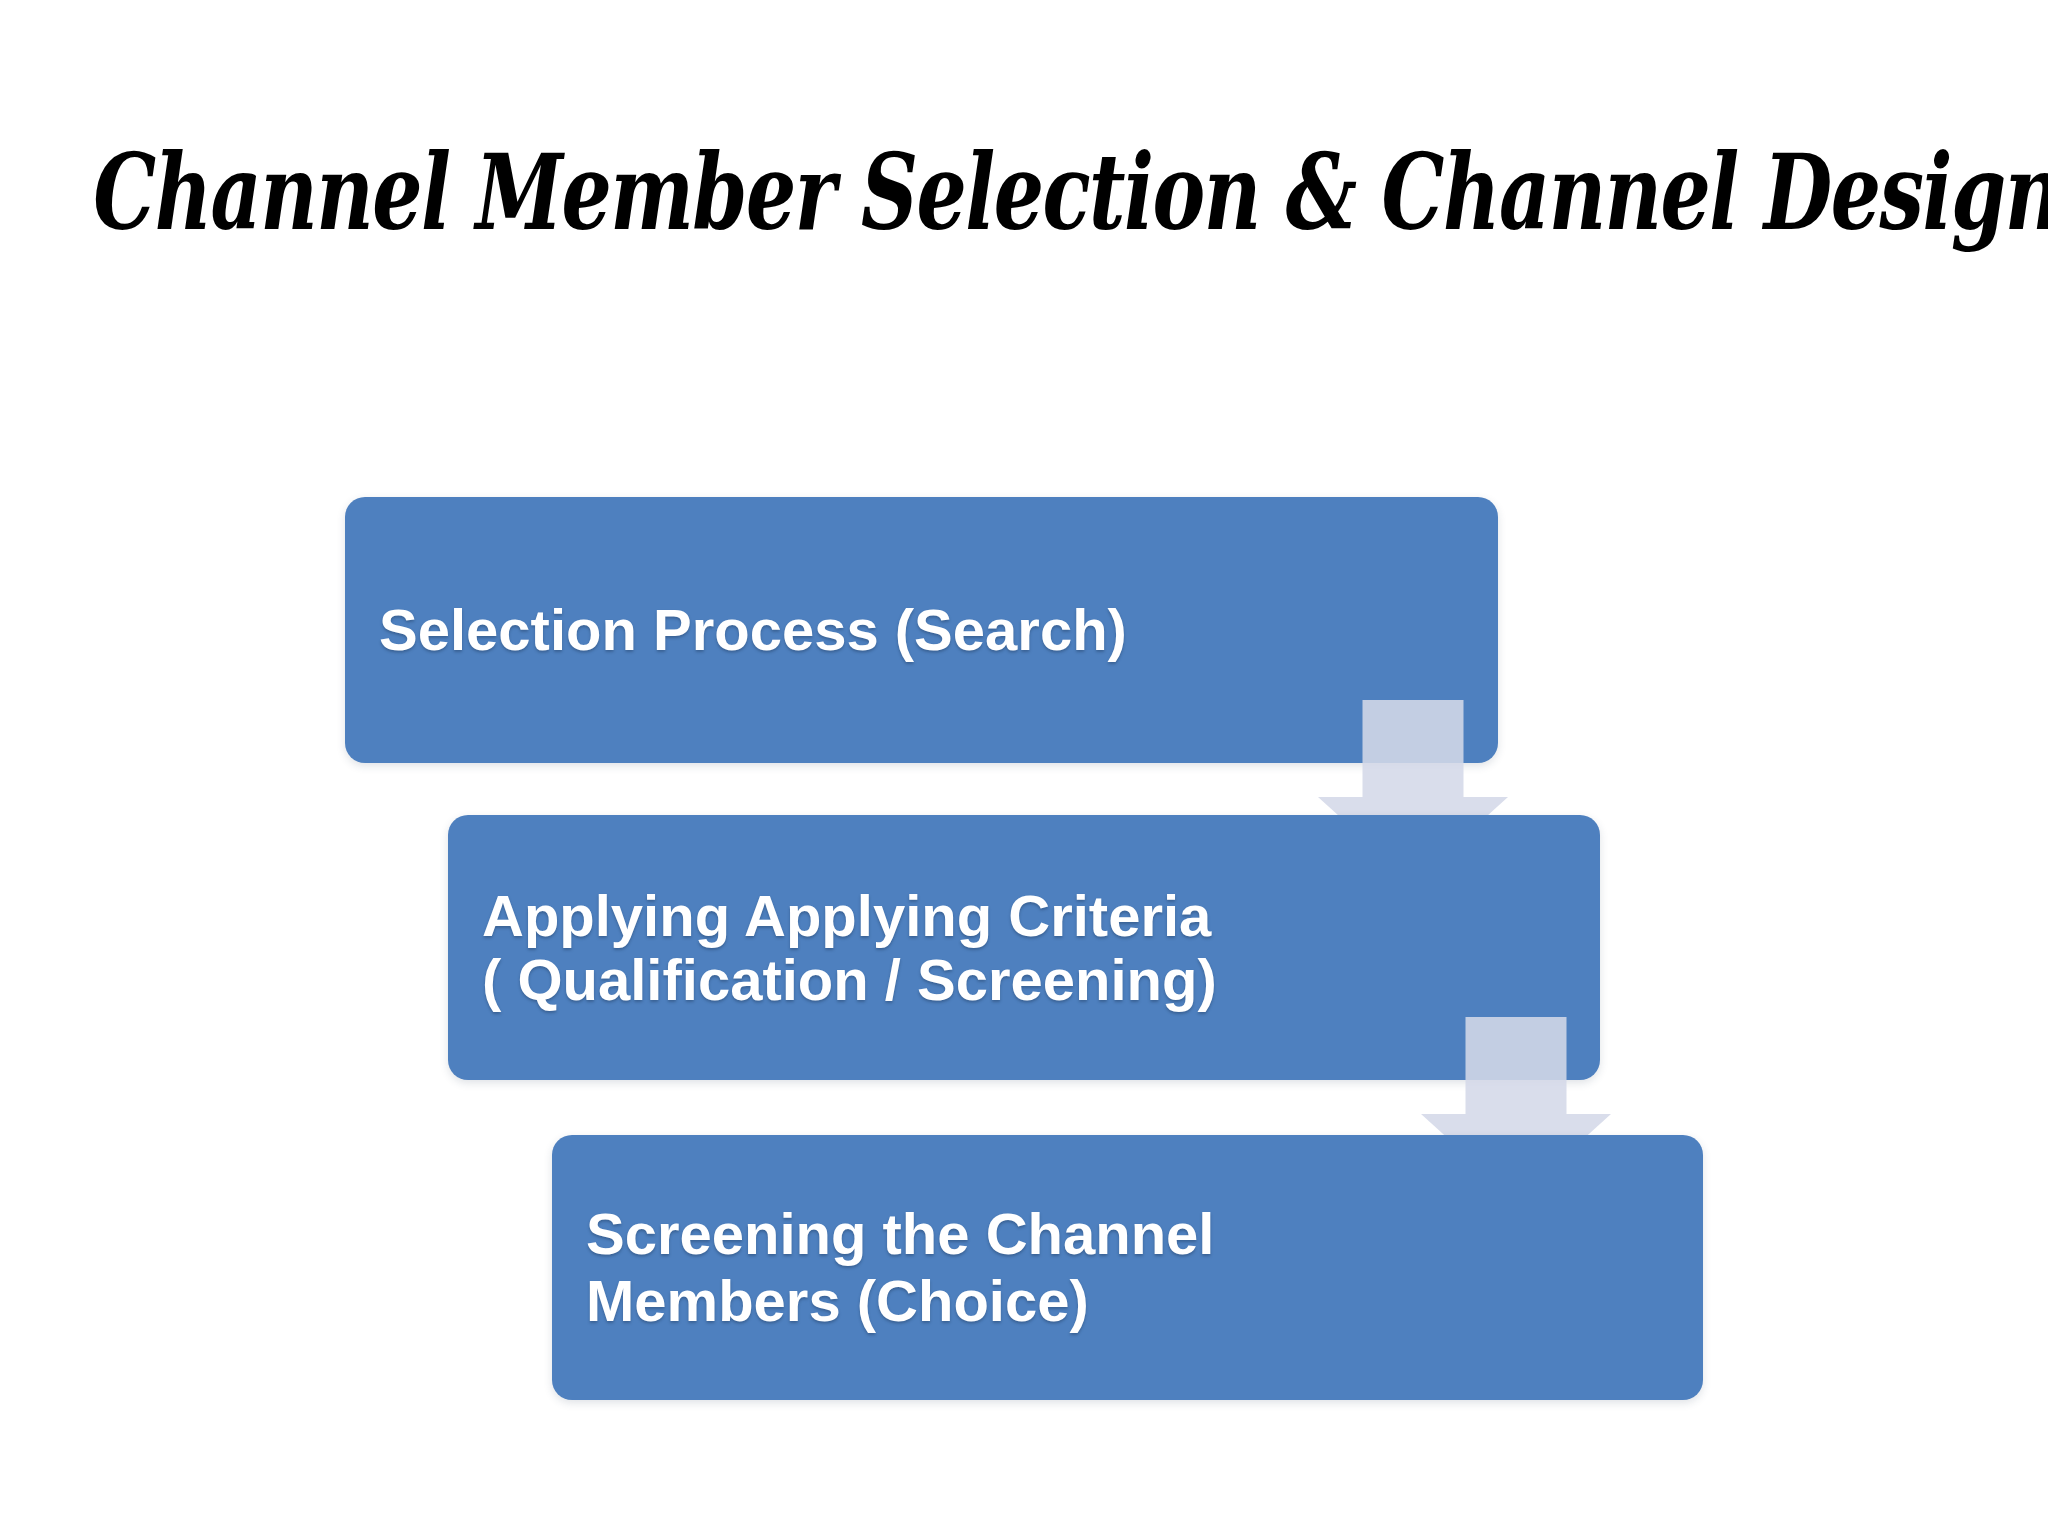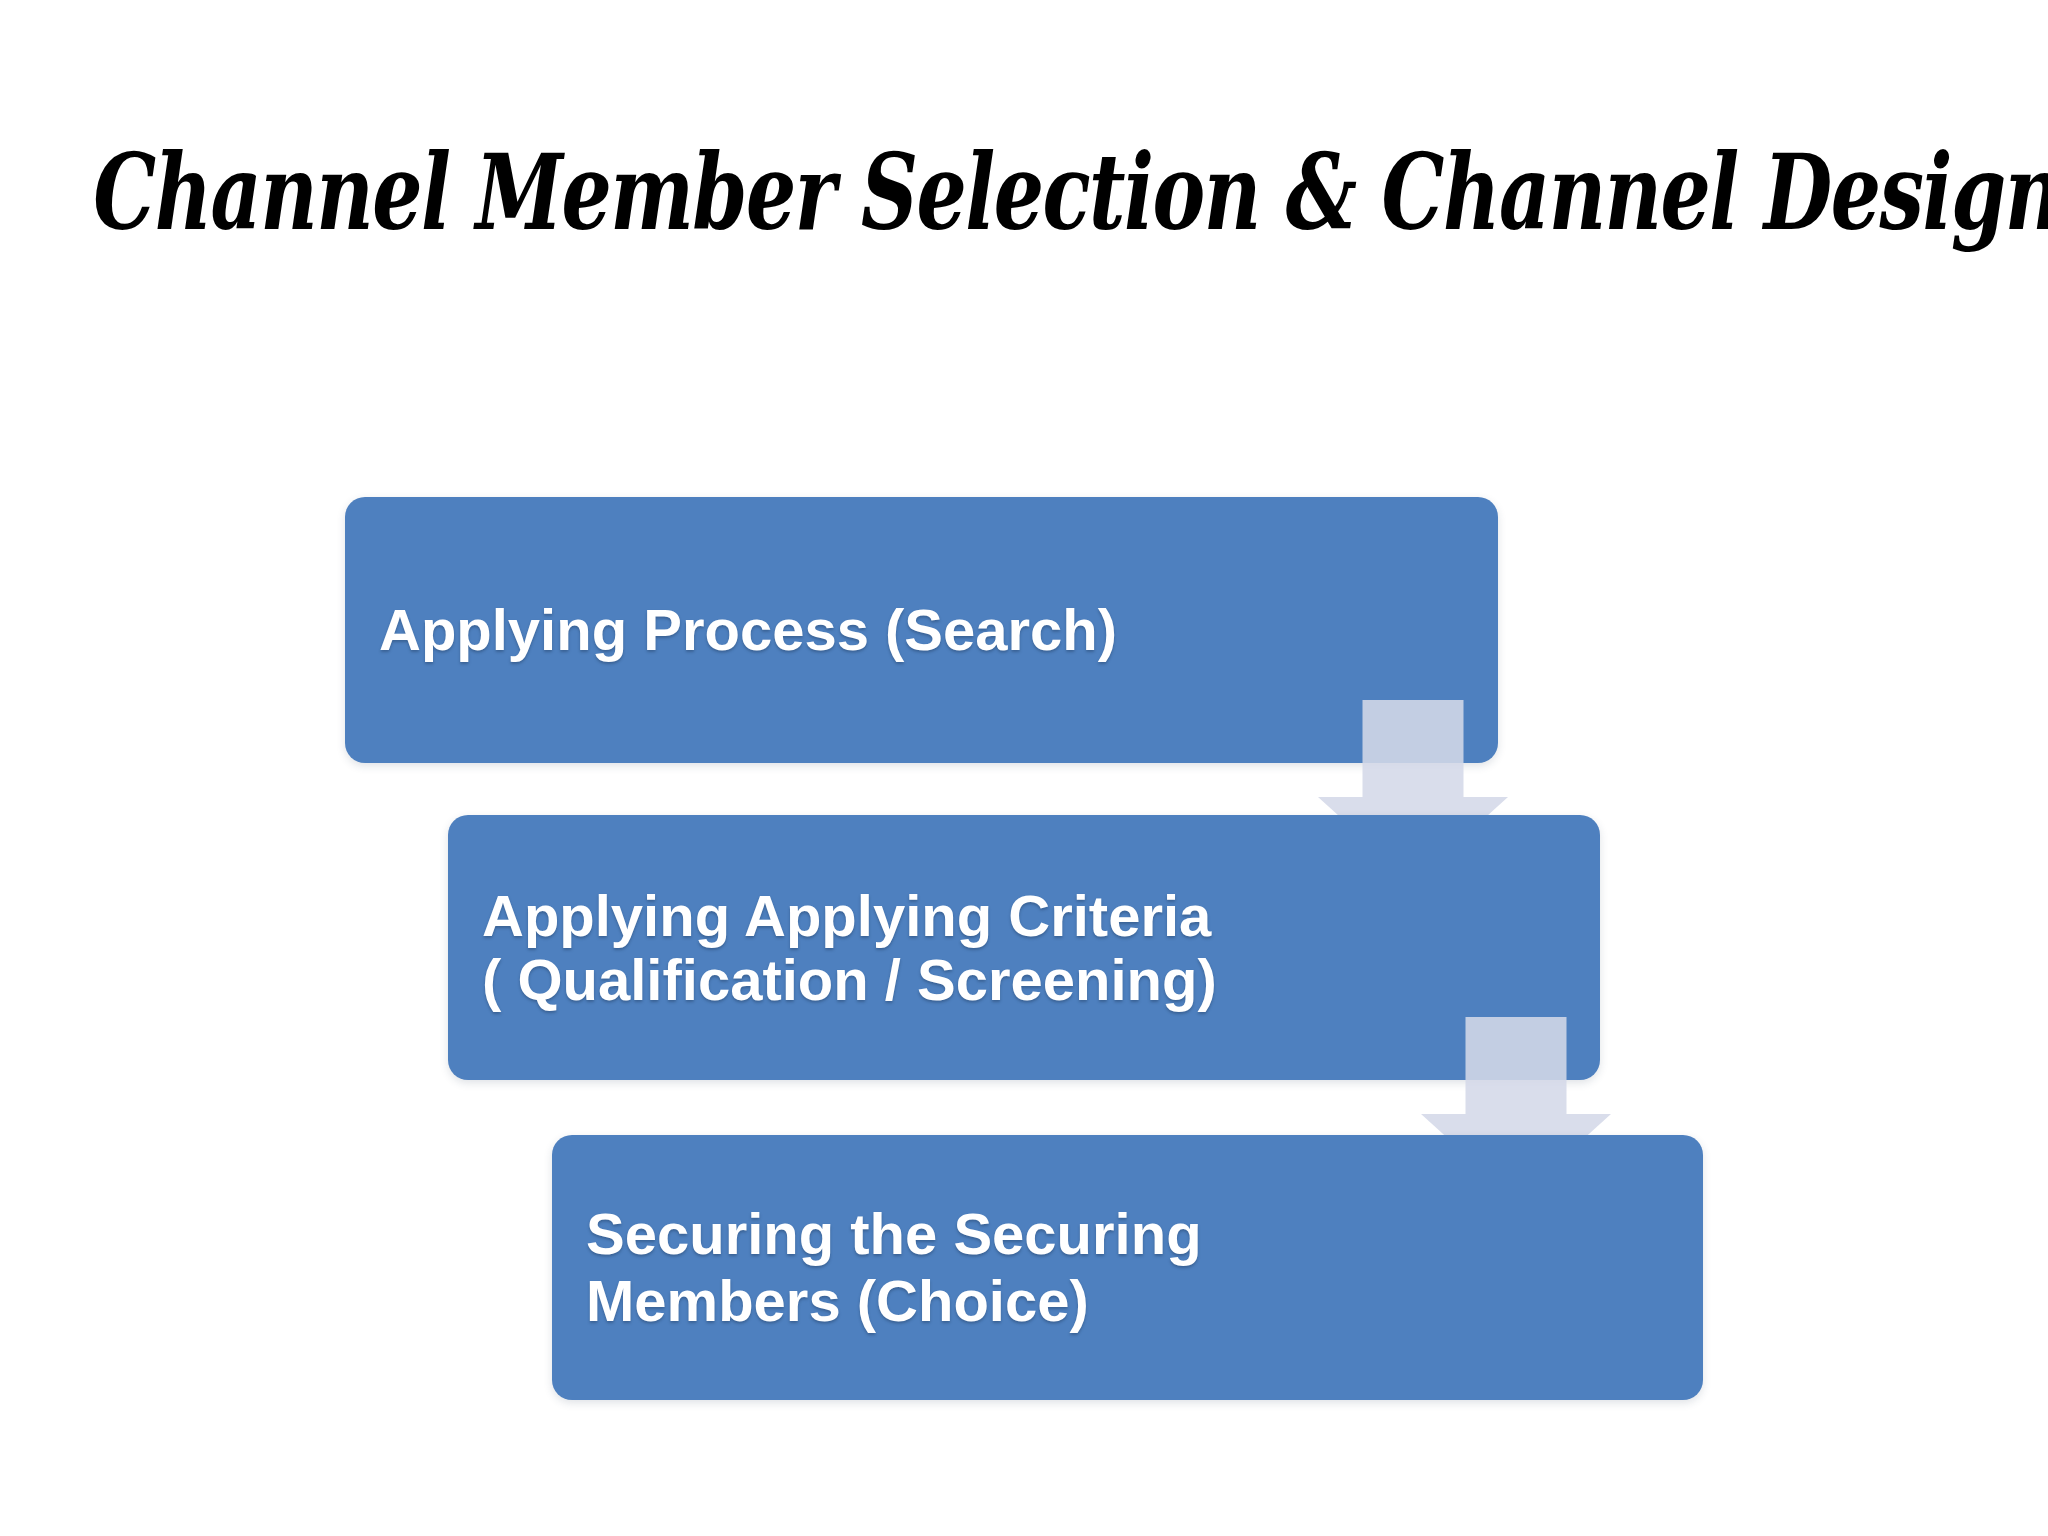--- a/index.html
+++ b/index.html
@@ -66,34 +66,34 @@
   }
 </style>
 </head>
 <body>
 
 <div class="slide">
 
   <div class="slide-title">Channel Member Selection &amp; Channel Design</div>
 
   <div class="flow-box" id="box-1">
-    <div class="line">Applying Process (Search)</div>
+    <div class="line">Selection Process (Search)</div>
   </div>
 
   <svg class="down-arrow" id="arrow-1" viewBox="0 0 190 183" aria-hidden="true">
     <polygon points="44.5,0 145.5,0 145.5,97 190,97 95,183 0,97 44.5,97"></polygon>
   </svg>
 
   <div class="flow-box" id="box-2">
     <div class="line">Applying Applying Criteria</div>
     <div class="line">( Qualification / Screening)</div>
   </div>
 
   <svg class="down-arrow" id="arrow-2" viewBox="0 0 190 183" aria-hidden="true">
     <polygon points="44.5,0 145.5,0 145.5,97 190,97 95,183 0,97 44.5,97"></polygon>
   </svg>
 
   <div class="flow-box" id="box-3">
-    <div class="line">Securing the Securing</div>
+    <div class="line">Screening the Channel</div>
     <div class="line">Members (Choice)</div>
   </div>
 
 </div>
 
 </body></html>

